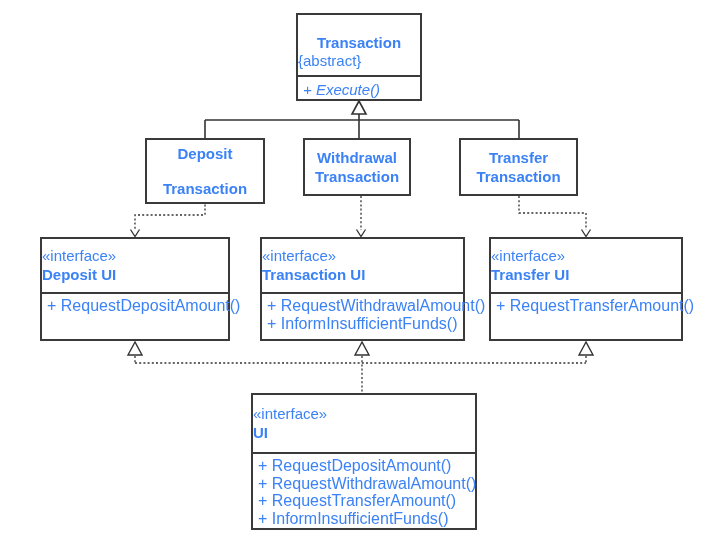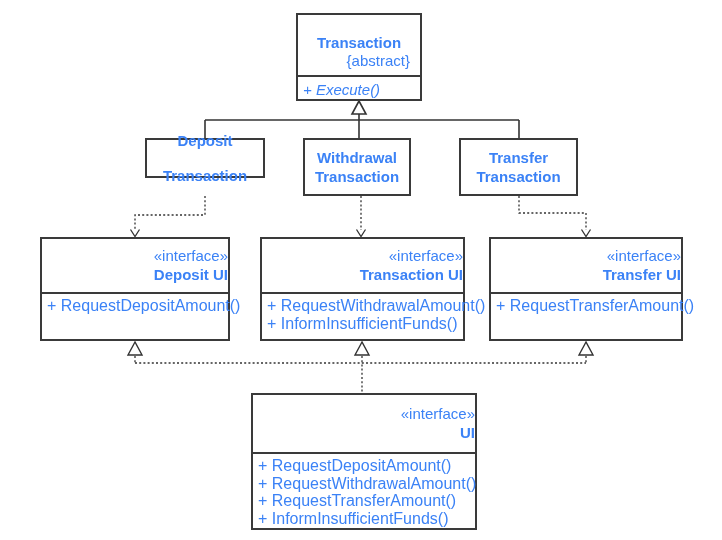--- a/index.html
+++ b/index.html
@@ -22,21 +22,21 @@
     box-sizing: border-box;
     background: #ffffff;
     border: 2px solid #3a3a3a;
     display: flex;
     flex-direction: column;
   }
   .name-comp {
     display: flex;
     flex-direction: column;
     justify-content: center;
-    align-items: flex-end;
+    align-items: flex-start;
     flex: 0 0 auto;
   }
   .name-comp .cls-name {
     font-size: 15px;
     font-weight: bold;
     line-height: 19px;
     white-space: nowrap;
   }
   .name-comp .stereotype {
     font-size: 15px;
@@ -56,21 +56,21 @@
   
   .abstract-name-comp {
     justify-content: flex-end;
     align-items: stretch;
     padding-bottom: 5px;
   }
   .abstract-name-comp .cls-name { text-align: center; }
   .abstract-name-comp .abstract-tag {
     font-size: 15px;
     line-height: 18px;
-    text-align: right;
+    text-align: left;
     padding-right: 10px;
     white-space: nowrap;
   }
   .italic-method { font-style: italic; font-size: 15px; }
   
   .simple-box {
     justify-content: center;
     align-items: center;
     text-align: center;
   }
@@ -125,21 +125,21 @@
   <div class="uml-box" style="left:296px; top:13px; width:126px; height:88px;">
     <div class="name-comp abstract-name-comp" style="flex:0 0 55px;">
       <div class="cls-name">Transaction</div>
       <div class="abstract-tag">{abstract}</div>
     </div>
     <div class="methods-comp" style="padding-top:4px;">
       <div class="method-line italic-method">+ Execute()</div>
     </div>
   </div>
 
-  <div class="uml-box simple-box" style="left:145px; top:138px; width:120px; height:40px;gap:16px;">
+  <div class="uml-box simple-box" style="left:145px; top:138px; width:120px; height:66px;gap:16px;">
     <div class="cls-name2">Deposit</div>
     <div class="cls-name2">Transaction</div>
   </div>
 
   <div class="uml-box simple-box" style="left:303px; top:138px; width:108px; height:58px;">
     <div class="cls-name2">Withdrawal</div>
     <div class="cls-name2">Transaction</div>
   </div>
 
   <div class="uml-box simple-box" style="left:459px; top:138px; width:119px; height:58px;justify-content:center;">

